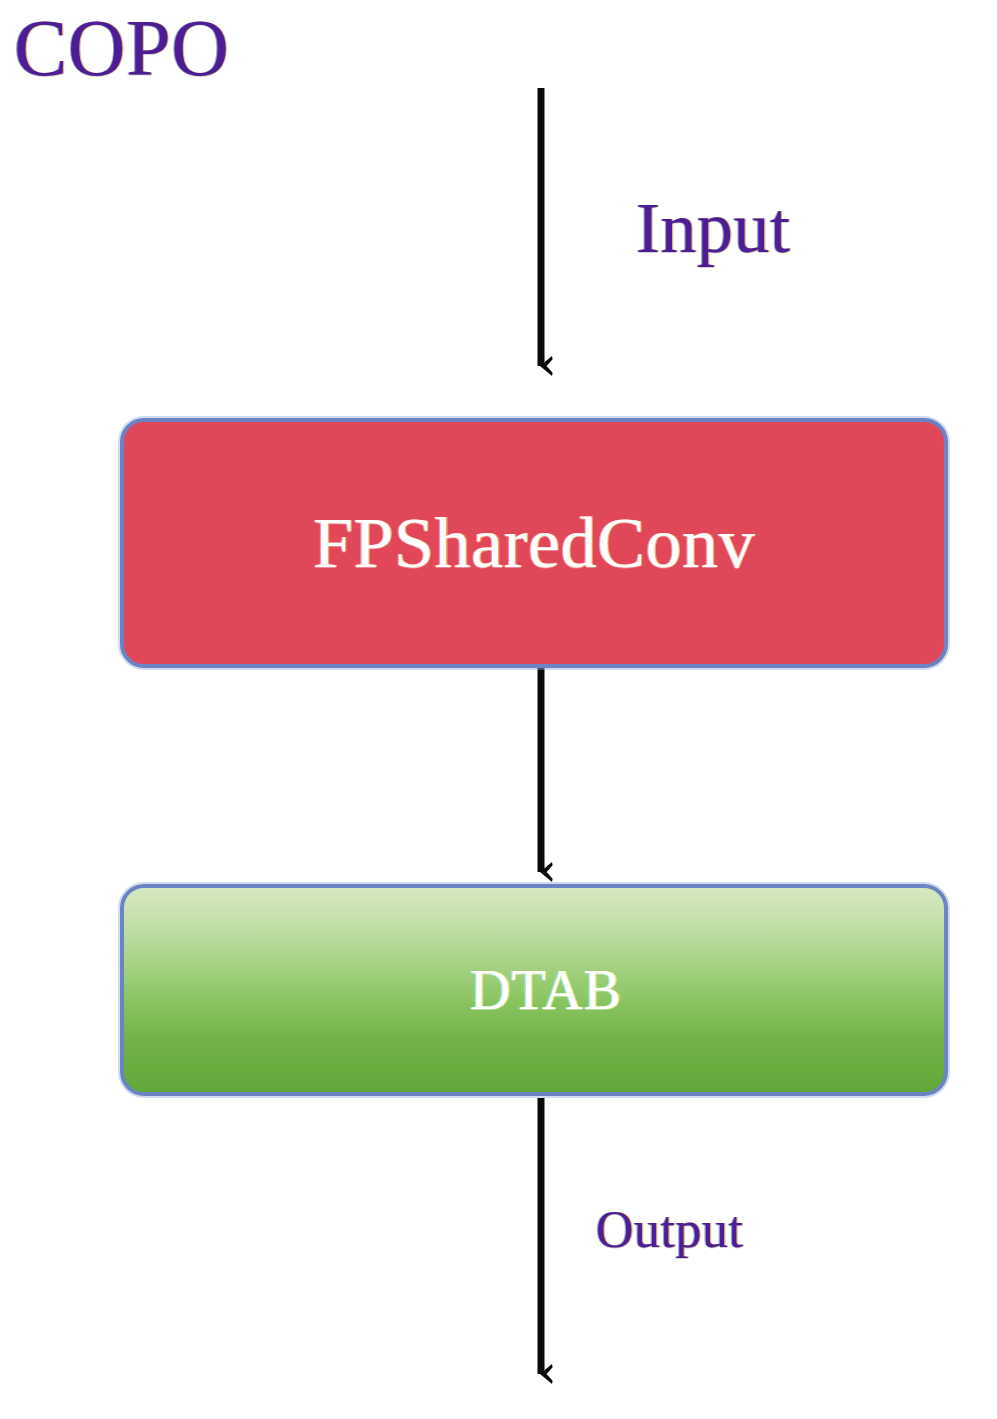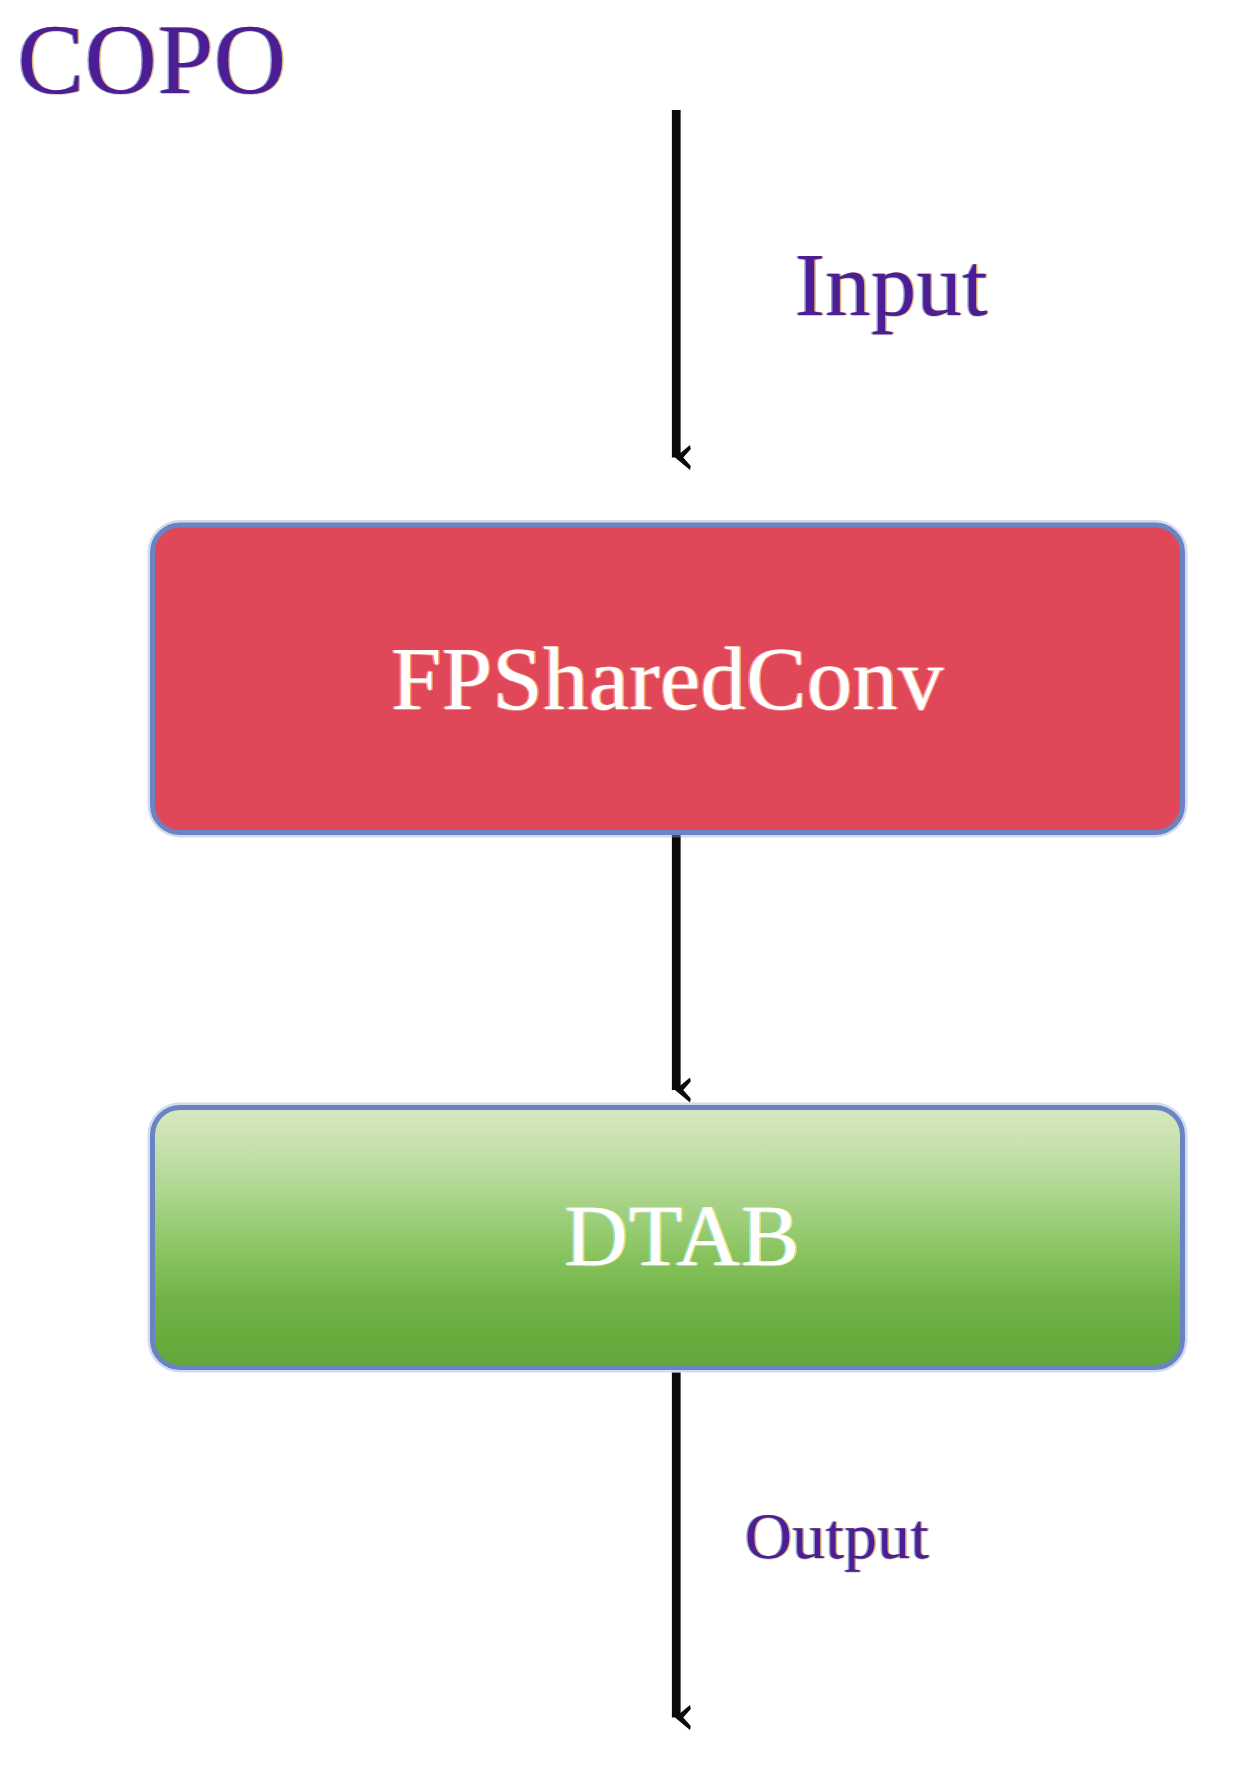--- a/index.html
+++ b/index.html
@@ -100,21 +100,21 @@
   #fpsharedconv-text {
     font-size: 72px;
     letter-spacing: 0.5px;
     text-shadow:
        1.3px 0 0 rgba(255,186,96,0.80),
       -1.3px 0 0 rgba(255,170,205,0.70),
        0 1px 0 rgba(255,255,255,0.35);
   }
 
   #dtab-text {
-    font-size: 70px;
+    font-size: 56px;
     letter-spacing: 1px;
     text-shadow:
        1.4px 0 0 rgba(245,232,120,0.85),
       -1.4px 0 0 rgba(150,235,240,0.85),
        0 1px 0 rgba(255,255,255,0.4);
     margin-left: 24px;
   }
 
   
   #arrow-layer {

